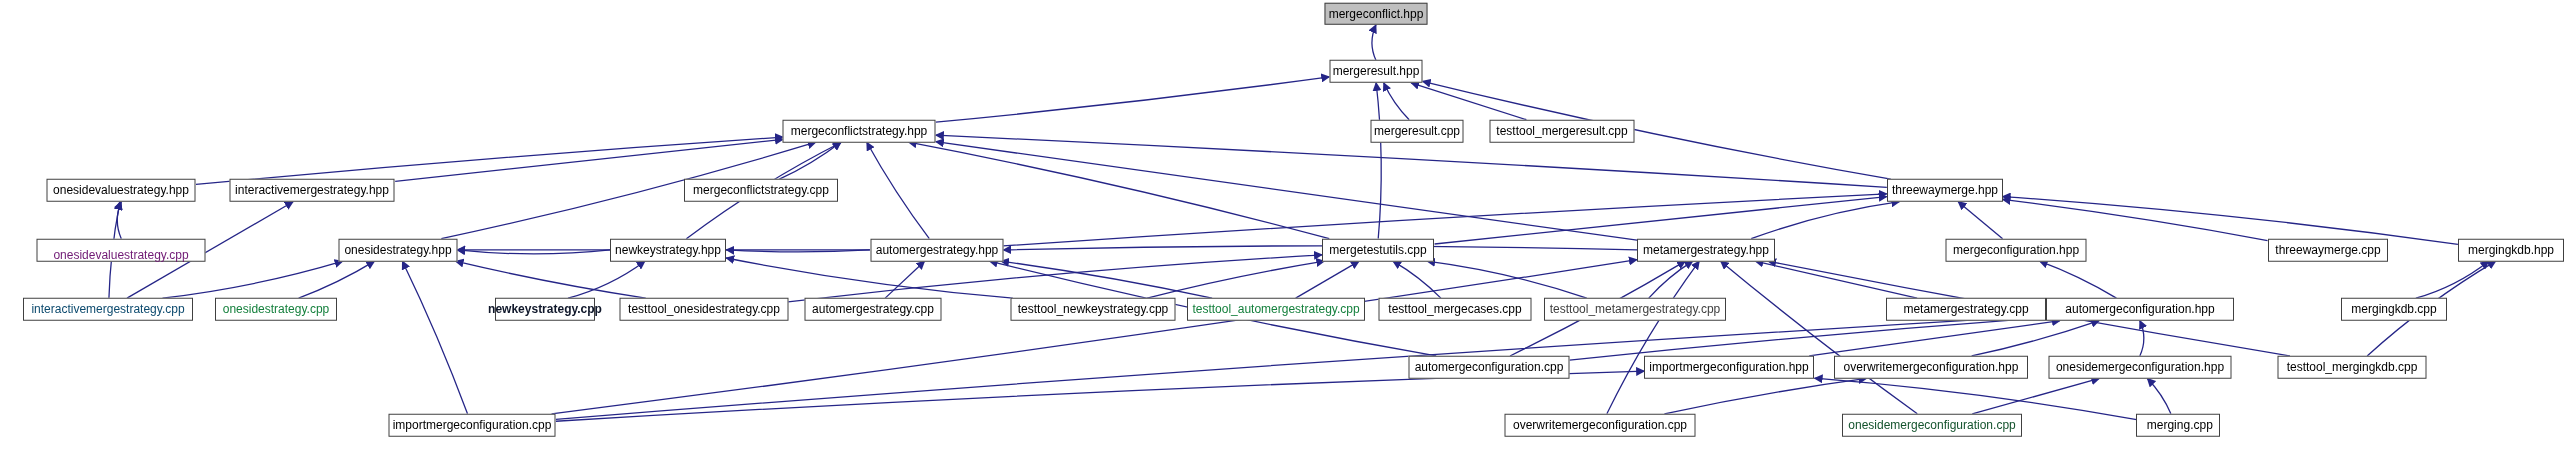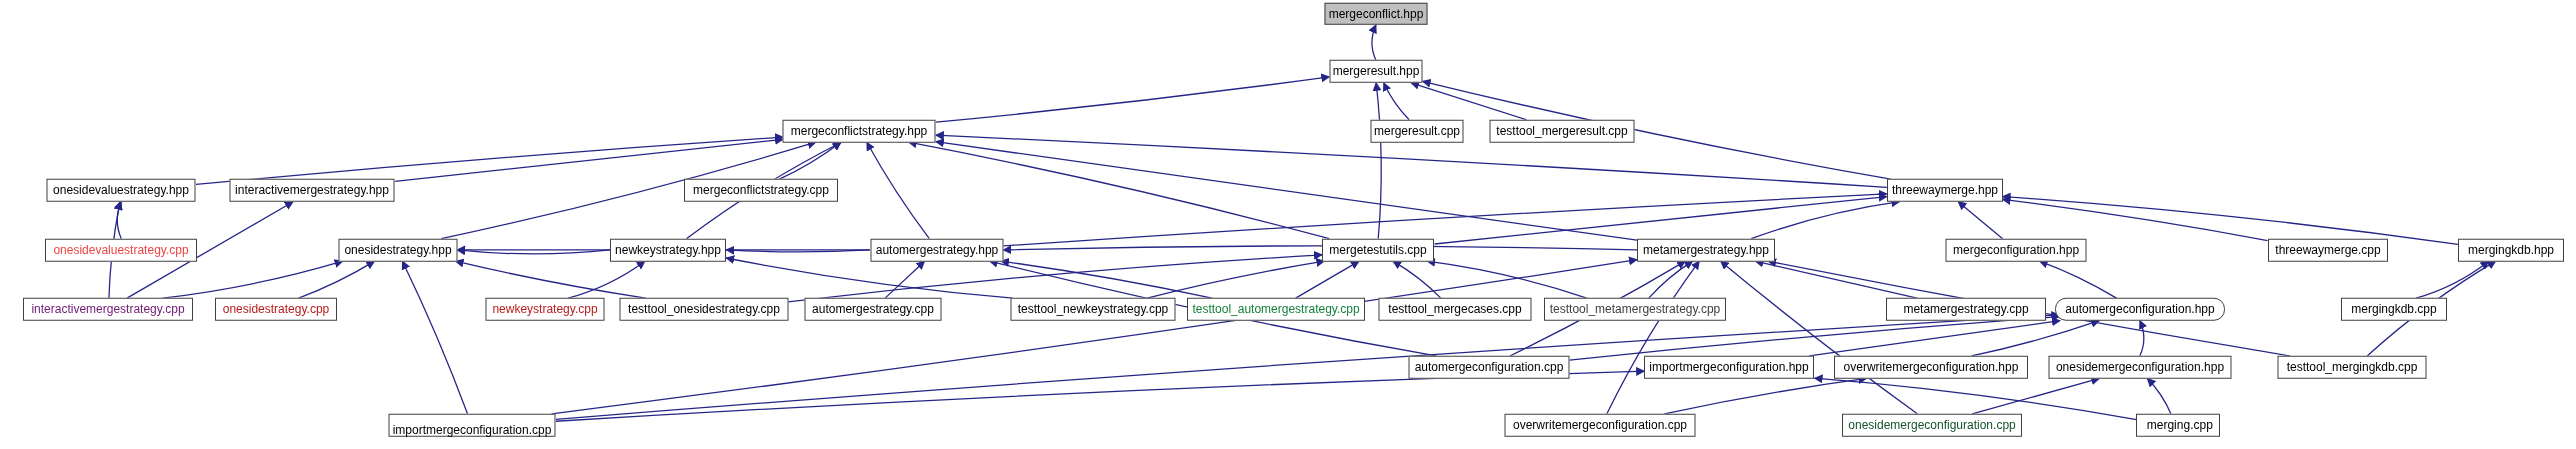--- a/index.html
+++ b/index.html
@@ -146,21 +146,21 @@
       </div>
       <div class="node" style="left: 312px; top: 190px; width: 165px; border-color: rgb(64, 64, 64); background: rgb(255, 255, 255); color: rgb(0, 0, 0);">
         <span class="nlabel">interactivemergestrategy.hpp</span>
       </div>
       <div class="node" style="left: 761px; top: 190px; width: 154px; border-color: rgb(64, 64, 64); background: rgb(255, 255, 255); color: rgb(0, 0, 0);">
         <span class="nlabel">mergeconflictstrategy.cpp</span>
       </div>
       <div class="node" style="left: 1945px; top: 190px; width: 116px; border-color: rgb(64, 64, 64); background: rgb(255, 255, 255); color: rgb(0, 0, 0);">
         <span class="nlabel">threewaymerge.hpp</span>
       </div>
-      <div class="node" style="left: 121px; top: 250px; width: 152px; border-color: rgb(64, 64, 64); background: rgb(255, 255, 255); color: #ef4444;">
+      <div class="node" style="left: 121px; top: 250px; width: 169px; border-color: rgb(64, 64, 64); background: rgb(255, 255, 255); color: #701a75; align-items: flex-end;">
         <span class="nlabel">onesidevaluestrategy.cpp</span>
       </div>
       <div class="node" style="left: 398px; top: 250px; width: 119px; border-color: rgb(64, 64, 64); background: rgb(255, 255, 255); color: rgb(0, 0, 0);">
         <span class="nlabel">onesidestrategy.hpp</span>
       </div>
       <div class="node" style="left: 668px; top: 250px; width: 116px; border-color: rgb(64, 64, 64); background: rgb(255, 255, 255); color: rgb(0, 0, 0);">
         <span class="nlabel">newkeystrategy.hpp</span>
       </div>
       <div class="node" style="left: 937px; top: 250px; width: 133px; border-color: rgb(64, 64, 64); background: rgb(255, 255, 255); color: rgb(0, 0, 0);">
         <span class="nlabel">automergestrategy.hpp</span>
@@ -173,27 +173,27 @@
       </div>
       <div class="node" style="left: 2016px; top: 250px; width: 141px; border-color: rgb(64, 64, 64); background: rgb(255, 255, 255); color: rgb(0, 0, 0); justify-content: flex-end;">
         <span class="nlabel">mergeconfiguration.hpp</span>
       </div>
       <div class="node" style="left: 2328px; top: 250px; width: 120px; border-color: rgb(64, 64, 64); background: rgb(255, 255, 255); color: rgb(0, 0, 0);">
         <span class="nlabel">threewaymerge.cpp</span>
       </div>
       <div class="node" style="left: 2511px; top: 250px; width: 106px; border-color: rgb(64, 64, 64); background: rgb(255, 255, 255); color: rgb(0, 0, 0);">
         <span class="nlabel">mergingkdb.hpp</span>
       </div>
-      <div class="node" style="left: 108px; top: 309px; width: 170px; border-color: rgb(64, 64, 64); background: rgb(255, 255, 255); color: #701a75;">
+      <div class="node" style="left: 108px; top: 309px; width: 170px; border-color: rgb(64, 64, 64); background: rgb(255, 255, 255); color: #0c4a6e;">
         <span class="nlabel">interactivemergestrategy.cpp</span>
       </div>
-      <div class="node" style="left: 276px; top: 309px; width: 122px; border-color: rgb(64, 64, 64); background: rgb(255, 255, 255); color: #b91c1c;">
+      <div class="node" style="left: 276px; top: 309px; width: 122px; border-color: rgb(64, 64, 64); background: rgb(255, 255, 255); color: #15803d;">
         <span class="nlabel">onesidestrategy.cpp</span>
       </div>
-      <div class="node" style="left: 545px; top: 309px; width: 119px; border-color: rgb(64, 64, 64); background: rgb(255, 255, 255); color: #b91c1c;">
+      <div class="node" style="left: 545px; top: 309px; width: 100px; border-color: rgb(64, 64, 64); background: rgb(255, 255, 255); color: #0f172a; font-weight: bold;">
         <span class="nlabel">newkeystrategy.cpp</span>
       </div>
       <div class="node" style="left: 704px; top: 309px; width: 169px; border-color: rgb(64, 64, 64); background: rgb(255, 255, 255); color: rgb(0, 0, 0);">
         <span class="nlabel">testtool_onesidestrategy.cpp</span>
       </div>
       <div class="node" style="left: 873px; top: 309px; width: 137px; border-color: rgb(64, 64, 64); background: rgb(255, 255, 255); color: rgb(0, 0, 0);">
         <span class="nlabel">automergestrategy.cpp</span>
       </div>
       <div class="node" style="left: 1093px; top: 309px; width: 165px; border-color: rgb(64, 64, 64); background: rgb(255, 255, 255); color: rgb(0, 0, 0);">
         <span class="nlabel">testtool_newkeystrategy.cpp</span>
@@ -203,42 +203,42 @@
       </div>
       <div class="node" style="left: 1455px; top: 309px; width: 153px; border-color: rgb(64, 64, 64); background: rgb(255, 255, 255); color: rgb(0, 0, 0);">
         <span class="nlabel">testtool_mergecases.cpp</span>
       </div>
       <div class="node" style="left: 1635px; top: 309px; width: 182px; border-color: rgb(64, 64, 64); background: rgb(255, 255, 255); color: #404040;">
         <span class="nlabel">testtool_metamergestrategy.cpp</span>
       </div>
       <div class="node" style="left: 1966px; top: 309px; width: 160px; border-color: rgb(64, 64, 64); background: rgb(255, 255, 255); color: rgb(0, 0, 0);">
         <span class="nlabel">metamergestrategy.cpp</span>
       </div>
-      <div class="node" style="left: 2140px; top: 309px; width: 170px; border-color: rgb(64, 64, 64); background: rgb(255, 255, 255); color: rgb(0, 0, 0); border-radius: 11px;">
+      <div class="node" style="left: 2140px; top: 309px; width: 188px; border-color: rgb(64, 64, 64); background: rgb(255, 255, 255); color: rgb(0, 0, 0);">
         <span class="nlabel">automergeconfiguration.hpp</span>
       </div>
       <div class="node" style="left: 2394px; top: 309px; width: 106px; border-color: rgb(64, 64, 64); background: rgb(255, 255, 255); color: rgb(0, 0, 0);">
         <span class="nlabel">mergingkdb.cpp</span>
       </div>
       <div class="node" style="left: 1489px; top: 367px; width: 161px; border-color: rgb(64, 64, 64); background: rgb(255, 255, 255); color: rgb(0, 0, 0);">
         <span class="nlabel">automergeconfiguration.cpp</span>
       </div>
       <div class="node" style="left: 1729px; top: 367px; width: 170px; border-color: rgb(64, 64, 64); background: rgb(255, 255, 255); color: rgb(0, 0, 0);">
         <span class="nlabel">importmergeconfiguration.hpp</span>
       </div>
       <div class="node" style="left: 1931px; top: 367px; width: 194px; border-color: rgb(64, 64, 64); background: rgb(255, 255, 255); color: rgb(0, 0, 0);">
         <span class="nlabel">overwritemergeconfiguration.hpp</span>
       </div>
       <div class="node" style="left: 2140px; top: 367px; width: 183px; border-color: rgb(64, 64, 64); background: rgb(255, 255, 255); color: rgb(0, 0, 0);">
         <span class="nlabel">onesidemergeconfiguration.hpp</span>
       </div>
       <div class="node" style="left: 2352px; top: 367px; width: 149px; border-color: rgb(64, 64, 64); background: rgb(255, 255, 255); color: rgb(0, 0, 0);">
         <span class="nlabel">testtool_mergingkdb.cpp</span>
       </div>
-      <div class="node" style="left: 472px; top: 425px; width: 167px; border-color: rgb(64, 64, 64); background: rgb(255, 255, 255); color: rgb(0, 0, 0); align-items: flex-end;">
+      <div class="node" style="left: 472px; top: 425px; width: 167px; border-color: rgb(64, 64, 64); background: rgb(255, 255, 255); color: rgb(0, 0, 0);">
         <span class="nlabel">importmergeconfiguration.cpp</span>
       </div>
       <div class="node" style="left: 1600px; top: 425px; width: 191px; border-color: rgb(64, 64, 64); background: rgb(255, 255, 255); color: rgb(0, 0, 0);">
         <span class="nlabel">overwritemergeconfiguration.cpp</span>
       </div>
       <div class="node" style="left: 1932px; top: 425px; width: 180px; border-color: rgb(64, 64, 64); background: rgb(255, 255, 255); color: #14532d;">
         <span class="nlabel">onesidemergeconfiguration.cpp</span>
       </div>
       <div class="node" style="left: 2178px; top: 425px; width: 84px; border-color: rgb(64, 64, 64); background: rgb(255, 255, 255); color: rgb(0, 0, 0); padding-left: 10px;">
         <span class="nlabel">merging.cpp</span>

